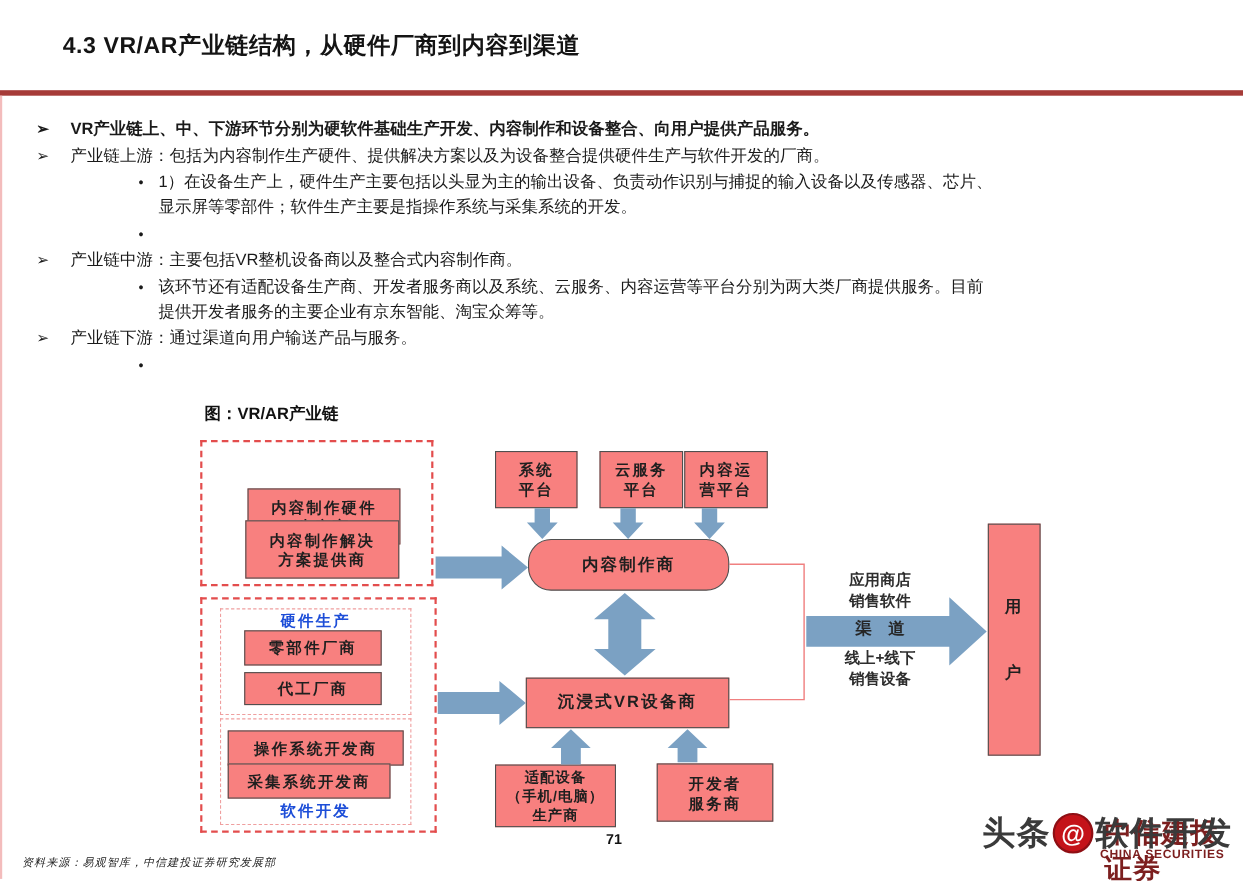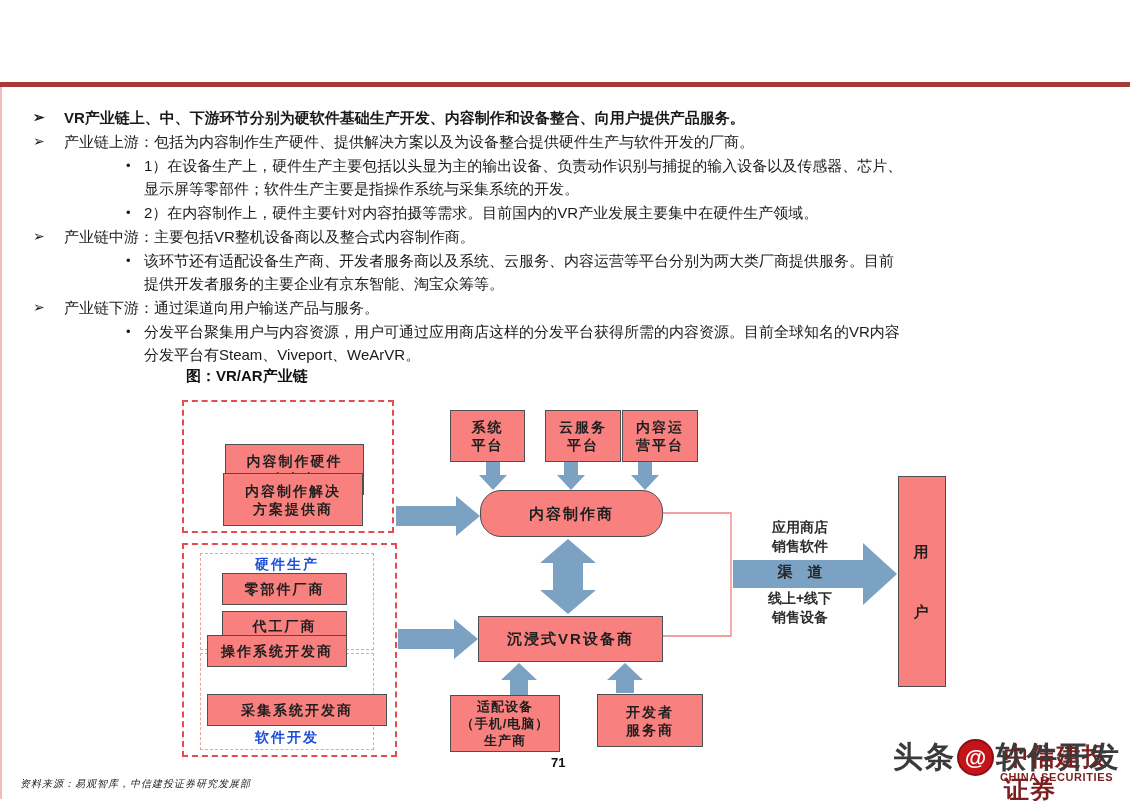--- a/index.html
+++ b/index.html
@@ -63,58 +63,56 @@
   .wm-text{font-size:30px;font-weight:bold;color:var(--wm-dark);letter-spacing:1px;}
   .wm-badge{width:37px;height:37px;border-radius:50%;background:var(--wm-badge);color:#fff;
             display:flex;align-items:center;justify-content:center;font-size:22px;font-weight:bold;
             margin:0 2px;border:2px solid #8e0f14;}
 </style>
 </head>
 <body>
 
 <div class="slide">
 
+  <div class="title">4.3 VR/AR产业链结构，从硬件厂商到内容到渠道</div>
   <div class="rule"></div>
   <div class="edge-line"></div>
 
   <div class="bullets">
     <div class="bullet lv1 bold">
       <span class="marker">➢</span>
       <span class="text">VR产业链上、中、下游环节分别为硬软件基础生产开发、内容制作和设备整合、向用户提供产品服务。</span>
     </div>
     <div class="bullet lv1">
       <span class="marker">➢</span>
       <span class="text">产业链上游：包括为内容制作生产硬件、提供解决方案以及为设备整合提供硬件生产与软件开发的厂商。</span>
     </div>
     <div class="bullet lv2">
       <span class="marker">•</span>
       <span class="text">1）在设备生产上，硬件生产主要包括以头显为主的输出设备、负责动作识别与捕捉的输入设备以及传感器、芯片、
 显示屏等零部件；软件生产主要是指操作系统与采集系统的开发。</span>
     </div>
     <div class="bullet lv2">
       <span class="marker">•</span>
-      <span class="text">2）在内容制作上，硬件主要针对内容拍摄等需求。目前国内的VR产业发展主要集中在硬件生产领域。</span>
     </div>
     <div class="bullet lv1">
       <span class="marker">➢</span>
       <span class="text">产业链中游：主要包括VR整机设备商以及整合式内容制作商。</span>
     </div>
     <div class="bullet lv2">
       <span class="marker">•</span>
       <span class="text">该环节还有适配设备生产商、开发者服务商以及系统、云服务、内容运营等平台分别为两大类厂商提供服务。目前
 提供开发者服务的主要企业有京东智能、淘宝众筹等。</span>
     </div>
     <div class="bullet lv1">
       <span class="marker">➢</span>
       <span class="text">产业链下游：通过渠道向用户输送产品与服务。</span>
     </div>
     <div class="bullet lv2">
       <span class="marker">•</span>
-      <span class="text">分发平台聚集用户与内容资源，用户可通过应用商店这样的分发平台获得所需的内容资源。目前全球知名的VR内容
-分发平台有Steam、Viveport、WeArVR。</span>
     </div>
   </div>
 
   <div class="fig-caption">图：VR/AR产业链</div>
 
   <div>
 
     <div class="dashed" style="left:182px;top:400px;width:212px;height:133px;"></div>
     <div class="dashed" style="left:182px;top:543px;width:215px;height:214px;"></div>
     <div class="dashed inner" style="left:200px;top:553px;width:174px;height:97px;">
@@ -123,22 +121,22 @@
     <div class="dashed inner" style="left:200px;top:653px;width:174px;height:97px;">
       <div class="group-label" style="bottom:2px;">软件开发</div>
     </div>
 
     <div class="pbox" style="left:225px;top:410px;width:139px;height:51px;margin-top:34px;">内容制作硬件
 生产商</div>
     <div class="pbox" style="left:223px;top:473px;width:140px;height:53px;">内容制作解决
 方案提供商</div>
     <div class="pbox" style="left:222px;top:573px;width:125px;height:32px;">零部件厂商</div>
     <div class="pbox" style="left:222px;top:611px;width:125px;height:30px;">代工厂商</div>
-    <div class="pbox" style="left:207px;top:635px;width:140px;height:32px;">操作系统开发商</div>
-    <div class="pbox" style="left:207px;top:694px;width:180px;height:32px;">采集系统开发商</div>
+    <div class="pbox" style="left:207px;top:664px;width:160px;height:32px;">操作系统开发商</div>
+    <div class="pbox" style="left:207px;top:694px;width:148px;height:32px;">采集系统开发商</div>
     <div class="pbox" style="left:450px;top:410px;width:75px;height:52px;">系统
 平台</div>
     <div class="pbox" style="left:534px;top:410px;width:76px;height:52px;margin-left:11px;">云服务
 平台</div>
     <div class="pbox" style="left:622px;top:410px;width:76px;height:52px;">内容运
 营平台</div>
     <div class="pbox big" style="left:480px;top:490px;width:183px;height:47px;border-radius:21px;">内容制作商</div>
     <div class="pbox big" style="left:478px;top:616px;width:185px;height:46px;">沉浸式VR设备商</div>
     <div class="pbox small" style="left:450px;top:695px;width:110px;height:57px;">适配设备
 （手机/电脑）

